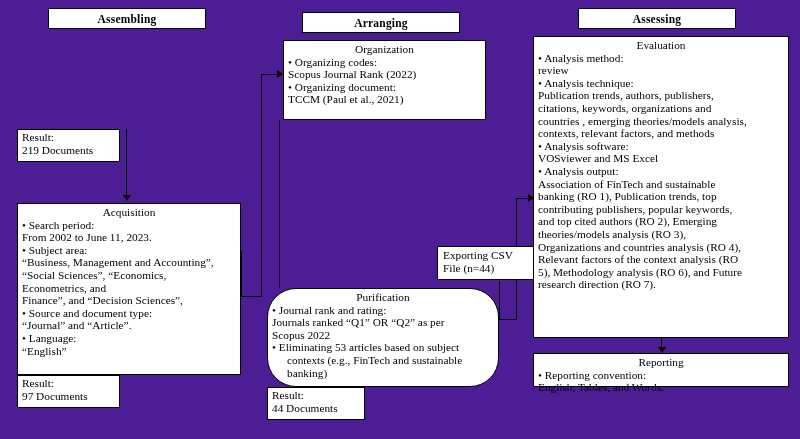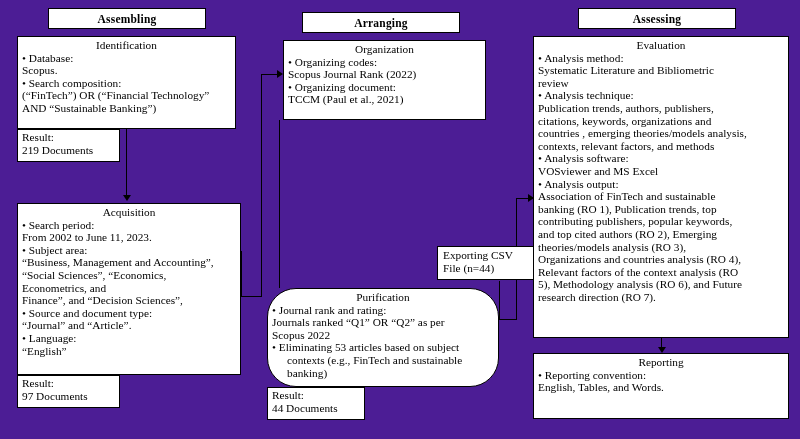--- a/index.html
+++ b/index.html
@@ -95,28 +95,20 @@
   </div>
 
   <div class="box header-box" style="left:302px; top:12px; width:158px; height:21px;">
     <span>Arranging</span>
   </div>
 
   <div class="box header-box" style="left:578px; top:8px; width:158px; height:21px;">
     <span>Assessing</span>
   </div>
 
-  <div class="box stage-box" style="left:17px; top:36px; width:219px; height:93px;">
-    <span class="stage-title">Identification</span>
-    <span class="cont">•   Database:</span>
-    <span class="cont">Scopus.</span>
-    <span class="cont">•   Search composition:</span>
-    <span class="cont">(“FinTech”) OR (“Financial Technology”</span>
-    <span class="cont">AND “Sustainable Banking”)</span>
-  </div>
 
   <div class="box result-box" style="left:17px; top:129px; width:103px; height:33px;">
     <span>Result:</span>
     <span>219 Documents</span>
   </div>
 
   <div class="box stage-box" style="left:17px; top:203px; width:224px; height:172px;">
     <span class="stage-title">Acquisition</span>
     <span class="cont">•   Search period:</span>
     <span class="cont">From 2002  to June 11, 2023.</span>
@@ -153,42 +145,41 @@
   </div>
 
   <div class="box result-box" style="left:267px; top:387px; width:98px; height:33px;">
     <span>Result:</span>
     <span>44 Documents</span>
   </div>
 
   <div class="box stage-box" style="left:533px; top:36px; width:256px; height:302px;">
     <span class="stage-title">Evaluation</span>
     <span class="cont">•    Analysis method:</span>
-    <span class="cont">Systematic Literature and Bibliometric</span>
     <span class="cont">review</span>
     <span class="cont">•   Analysis technique:</span>
     <span class="cont">Publication trends, authors, publishers,</span>
     <span class="cont">citations, keywords, organizations and</span>
     <span class="cont">countries , emerging theories/models analysis,</span>
     <span class="cont">contexts, relevant factors, and methods</span>
     <span class="cont">•   Analysis software:</span>
     <span class="cont">VOSviewer and MS Excel</span>
     <span class="cont">•   Analysis output:</span>
     <span class="cont">Association of FinTech and sustainable</span>
     <span class="cont">banking (RO 1), Publication trends, top</span>
     <span class="cont">contributing publishers, popular keywords,</span>
     <span class="cont">and top cited authors (RO 2), Emerging</span>
     <span class="cont">theories/models analysis (RO 3),</span>
     <span class="cont">Organizations and countries analysis (RO 4),</span>
     <span class="cont">Relevant factors of the context analysis (RO</span>
     <span class="cont">5), Methodology analysis (RO 6), and Future</span>
     <span class="cont">research direction (RO 7).</span>
   </div>
 
-  <div class="box stage-box" style="left:533px; top:353px; width:256px; height:66px;">
+  <div class="box stage-box" style="left:533px; top:353px; width:256px; height:34px;">
     <span class="stage-title">Reporting</span>
     <span class="cont">•    Reporting convention:</span>
     <span class="cont">English, Tables, and Words.</span>
   </div>
 
   <div class="box csv-box" style="left:437px; top:246px; width:97px; height:34px;">
     <span>Exporting CSV</span>
     <span>File (n=44)</span>
   </div>
 

